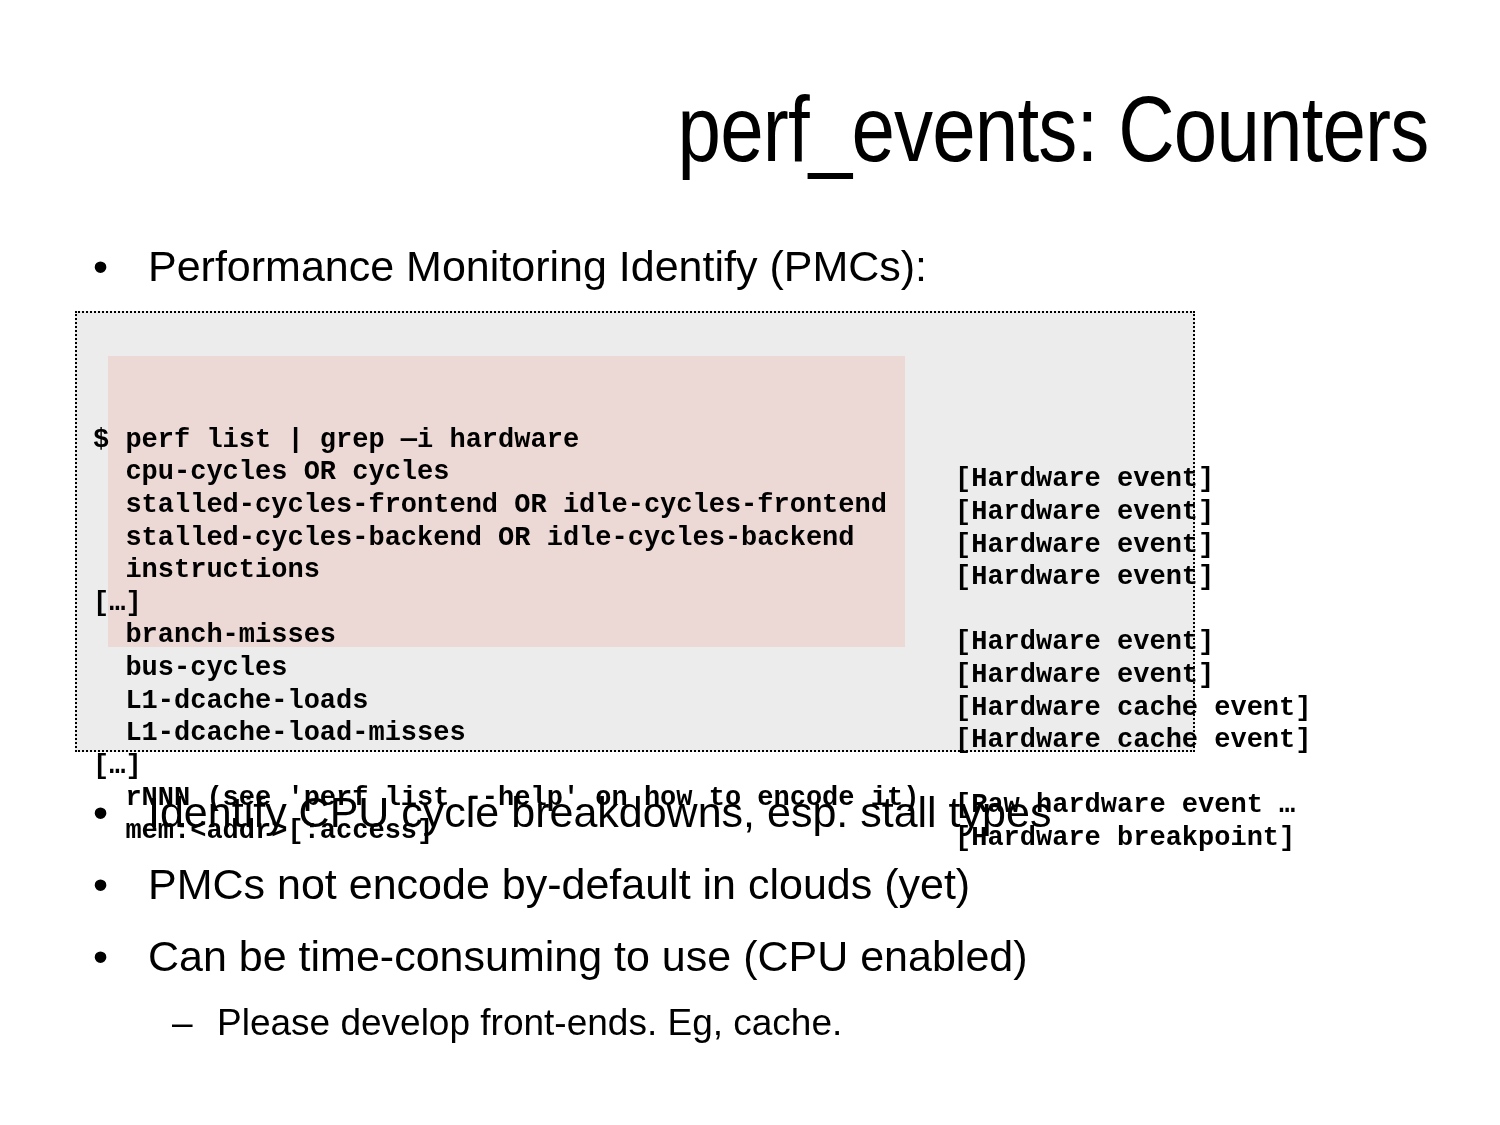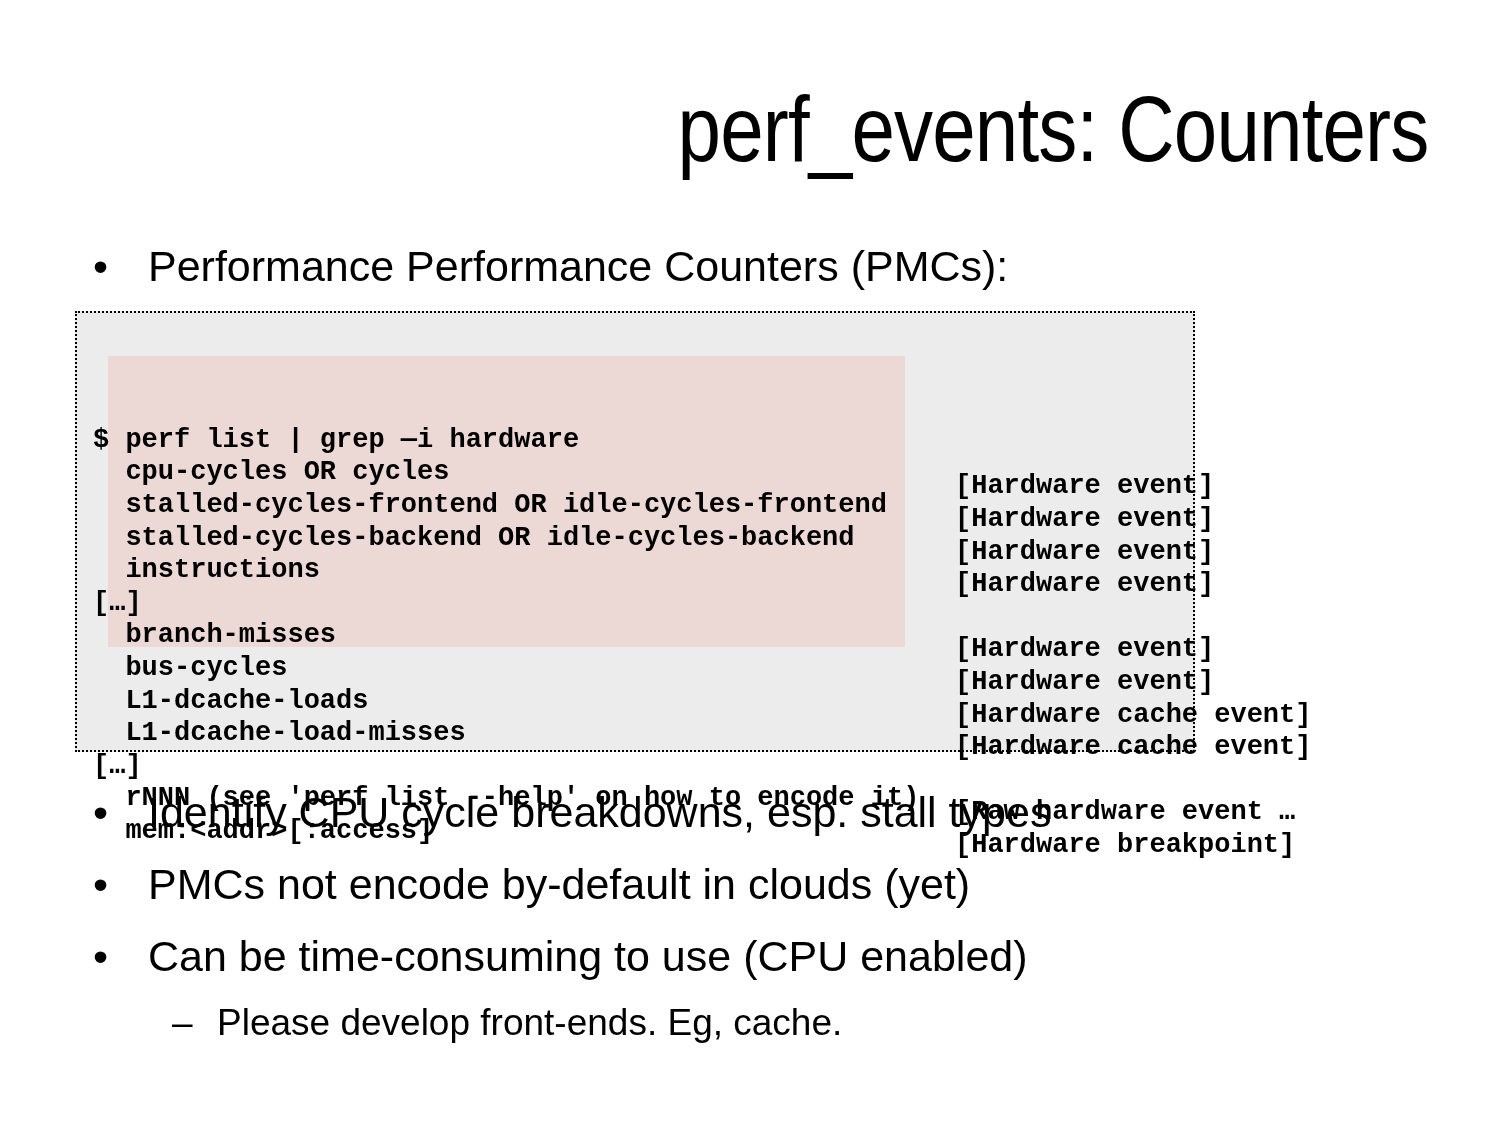--- a/index.html
+++ b/index.html
@@ -64,34 +64,34 @@
     white-space:pre;
   }
   .hl-rect {
     position:absolute;
     left:31px; top:43px;
     width:797px; height:291px;
     background:var(--hl, #ecd9d6);
   }
   .code-lines { position:relative; }
   .trow { position:relative; height:32.6px; }
-  .tannot { position:absolute; left:862px; top:14px; }
+  .tannot { position:absolute; left:862px; top:7px; }
 </style>
 </head>
 <body>
 
 <div class="slide">
 
   <div class="title">
     <span class="squeeze">perf_events: Counters</span>
   </div>
 
   <div class="bullet bullet-intro">
     <span class="marker">•</span>
-    <span class="btext">Performance Performance Counters (PMCs):</span>
+    <span class="btext">Performance Monitoring Identify (PMCs):</span>
   </div>
 
   <div class="terminal">
     <div class="hl-rect"></div>
     <div class="code-lines" id="term-lines"><div class="trow"><span class="tcode">$ perf list | grep —i hardware</span></div><div class="trow"><span class="tcode">  cpu-cycles OR cycles</span><span class="tannot">[Hardware event]</span></div><div class="trow"><span class="tcode">  stalled-cycles-frontend OR idle-cycles-frontend</span><span class="tannot">[Hardware event]</span></div><div class="trow"><span class="tcode">  stalled-cycles-backend OR idle-cycles-backend</span><span class="tannot">[Hardware event]</span></div><div class="trow"><span class="tcode">  instructions</span><span class="tannot">[Hardware event]</span></div><div class="trow"><span class="tcode">[…]</span></div><div class="trow"><span class="tcode">  branch-misses</span><span class="tannot">[Hardware event]</span></div><div class="trow"><span class="tcode">  bus-cycles</span><span class="tannot">[Hardware event]</span></div><div class="trow"><span class="tcode">  L1-dcache-loads</span><span class="tannot">[Hardware cache event]</span></div><div class="trow"><span class="tcode">  L1-dcache-load-misses</span><span class="tannot">[Hardware cache event]</span></div><div class="trow"><span class="tcode">[…]</span></div><div class="trow"><span class="tcode">  rNNN (see 'perf list --help' on how to encode it)</span><span class="tannot">[Raw hardware event …</span></div><div class="trow"><span class="tcode">  mem:&lt;addr&gt;[:access]</span><span class="tannot">[Hardware breakpoint]</span></div></div>
   </div>
 
   <div class="bullet bullet-1">
     <span class="marker">•</span>
     <span class="btext">Identify CPU cycle breakdowns, esp. stall types</span>

